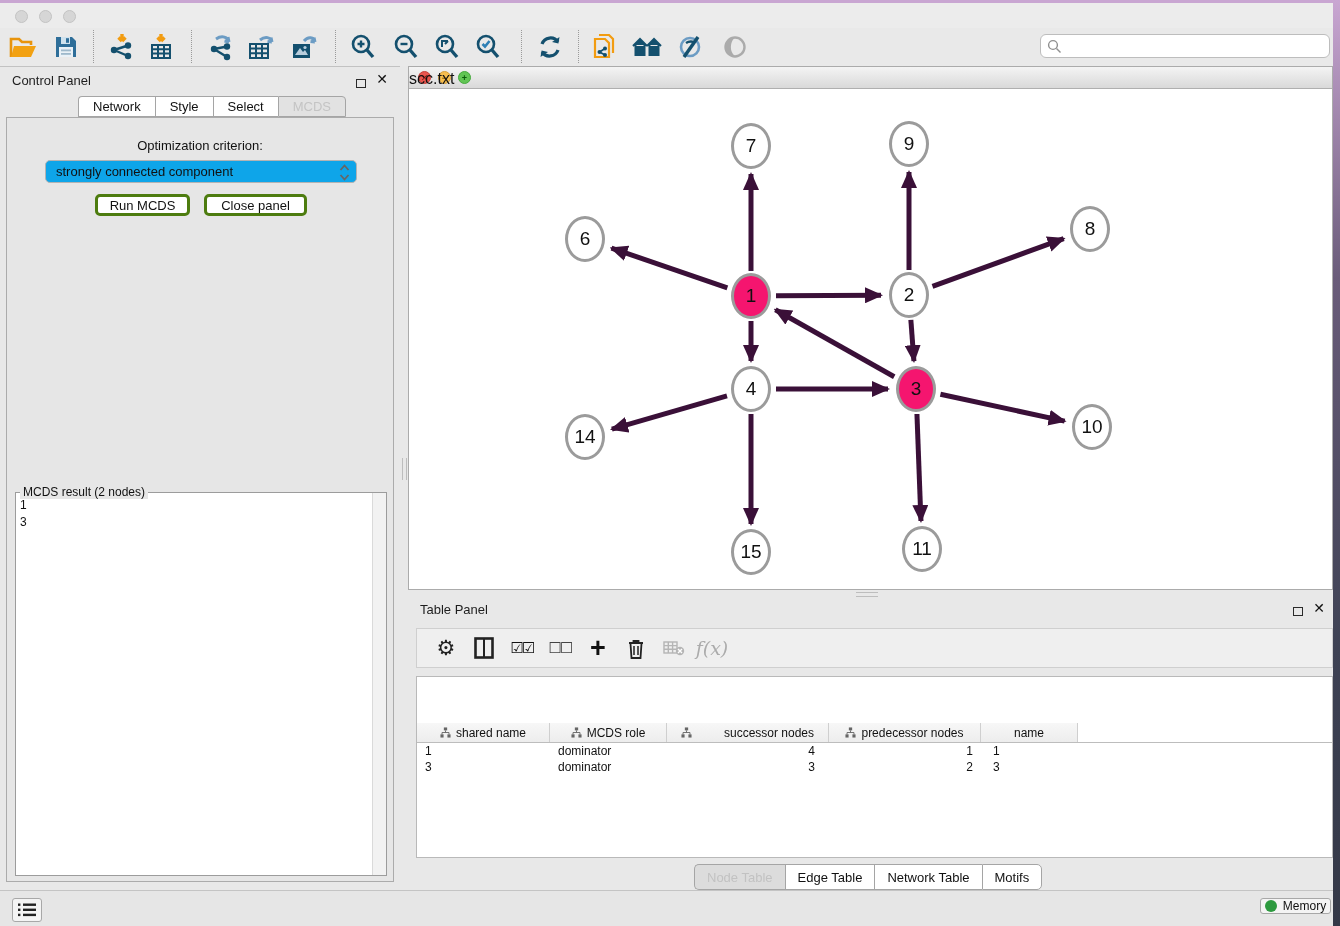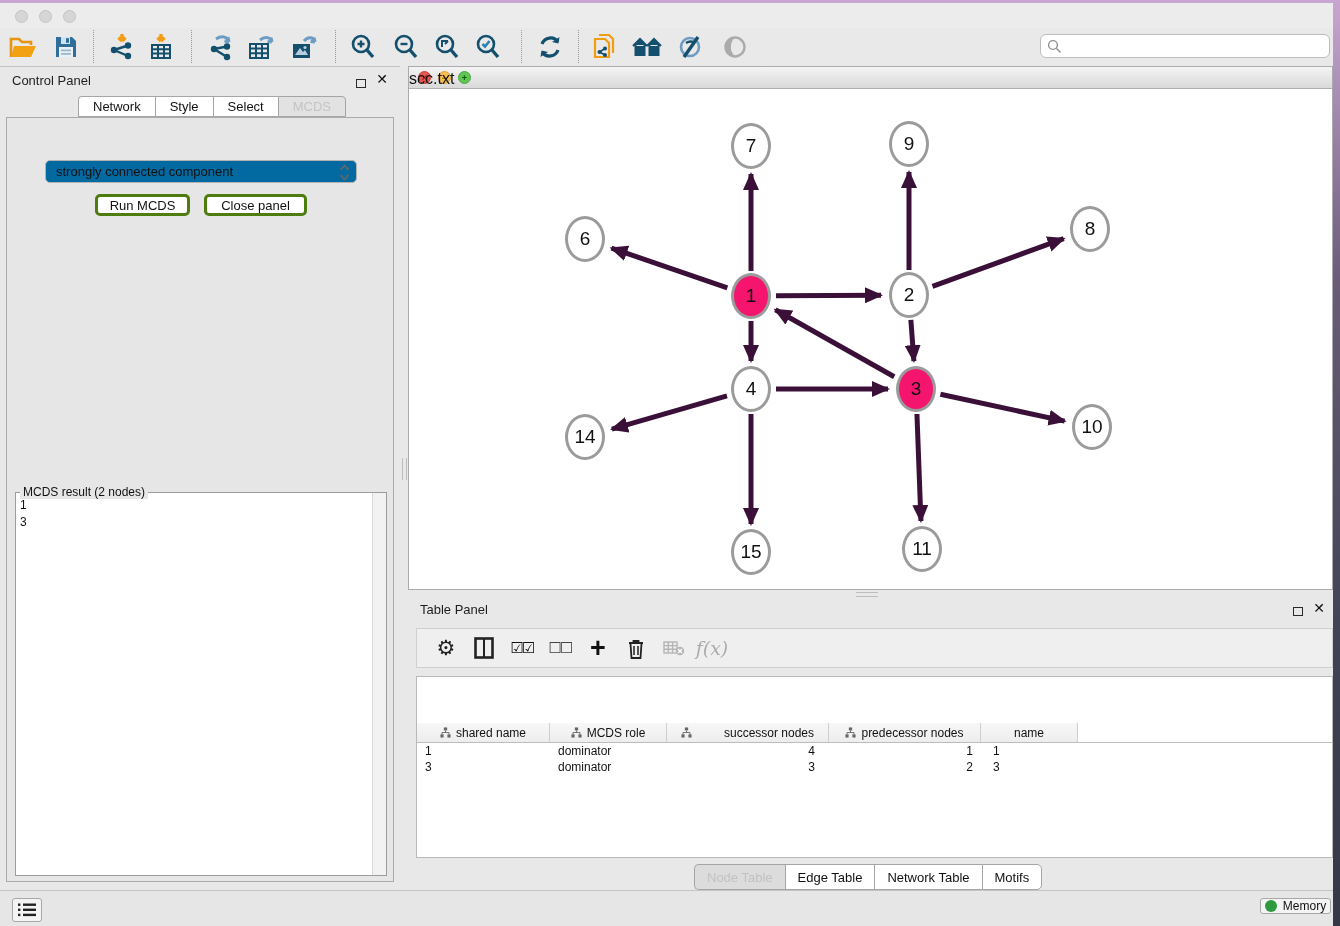--- a/index.html
+++ b/index.html
@@ -37,21 +37,21 @@
   .close-ico{font-size:14px;font-weight:bold;color:#111;line-height:10px;}
   .cp-tabs{position:absolute;left:78px;top:96px;height:21px;display:flex;font-size:13px;}
   .cp-tab{background:#FFF;border:1px solid #A5A5A5;border-right:none;
     display:flex;align-items:center;justify-content:center;padding:0 14px;color:#111;}
   .cp-tab:first-child{border-radius:4px 0 0 0;}
   .cp-tab:last-child{border-right:1px solid #A5A5A5;border-radius:0 4px 0 0;}
   .cp-tab.active{background:#E2E2E2;color:#C4C4C4;}
   .cp-body{position:absolute;left:6px;top:117px;width:388px;height:765px;
     border:1px solid #ABABAB;background:#E6E6E6;box-sizing:border-box;}
   .opt-label{position:absolute;left:0;width:100%;top:20px;text-align:center;font-size:13px;color:#111;}
-  .dropdown{position:absolute;left:38px;top:42px;width:312px;height:23px;background:#0369a1;
+  .dropdown{position:absolute;left:38px;top:42px;width:312px;height:23px;background:#0ea5e9;
     border:1px solid #B3B3B3;border-radius:5px;box-sizing:border-box;display:flex;
     align-items:center;font-size:13px;color:#111;padding-left:10px;}
   .dd-stepper{position:absolute;right:6px;top:2px;}
   .cp-btn{position:absolute;top:76px;height:22px;background:#FFF;border:3px solid #4d7c0f;
     border-radius:5px;box-sizing:border-box;font-size:13px;color:#111;display:flex;
     align-items:center;justify-content:center;}
   .mcds-fieldset{position:absolute;left:8px;top:374px;width:370px;height:382px;
     border:1px solid #9C9C9C;background:#FFF;}
   .mcds-legend{position:absolute;left:4px;top:-8px;background:#E6E6E6;padding:0 3px;
     font-size:12px;color:#111;}
@@ -286,20 +286,21 @@
 </div>
 
 <div class="cp-tabs">
   <div class="cp-tab">Network</div>
   <div class="cp-tab">Style</div>
   <div class="cp-tab">Select</div>
   <div class="cp-tab active">MCDS</div>
 </div>
 
 <div class="cp-body">
+  <div class="opt-label">Optimization criterion:</div>
   <div class="dropdown">
     <span>strongly connected component</span>
     <span class="dd-stepper">
       <svg width="11" height="19" viewBox="0 0 11 19">
         <path d="M1.5 7 L5.5 2.5 L9.5 7" fill="none" stroke="#666" stroke-width="1.8"></path>
         <path d="M1.5 12 L5.5 16.5 L9.5 12" fill="none" stroke="#666" stroke-width="1.8"></path>
       </svg>
     </span>
   </div>
   <div class="cp-btn" style="left:88px;width:95px">Run MCDS</div>

